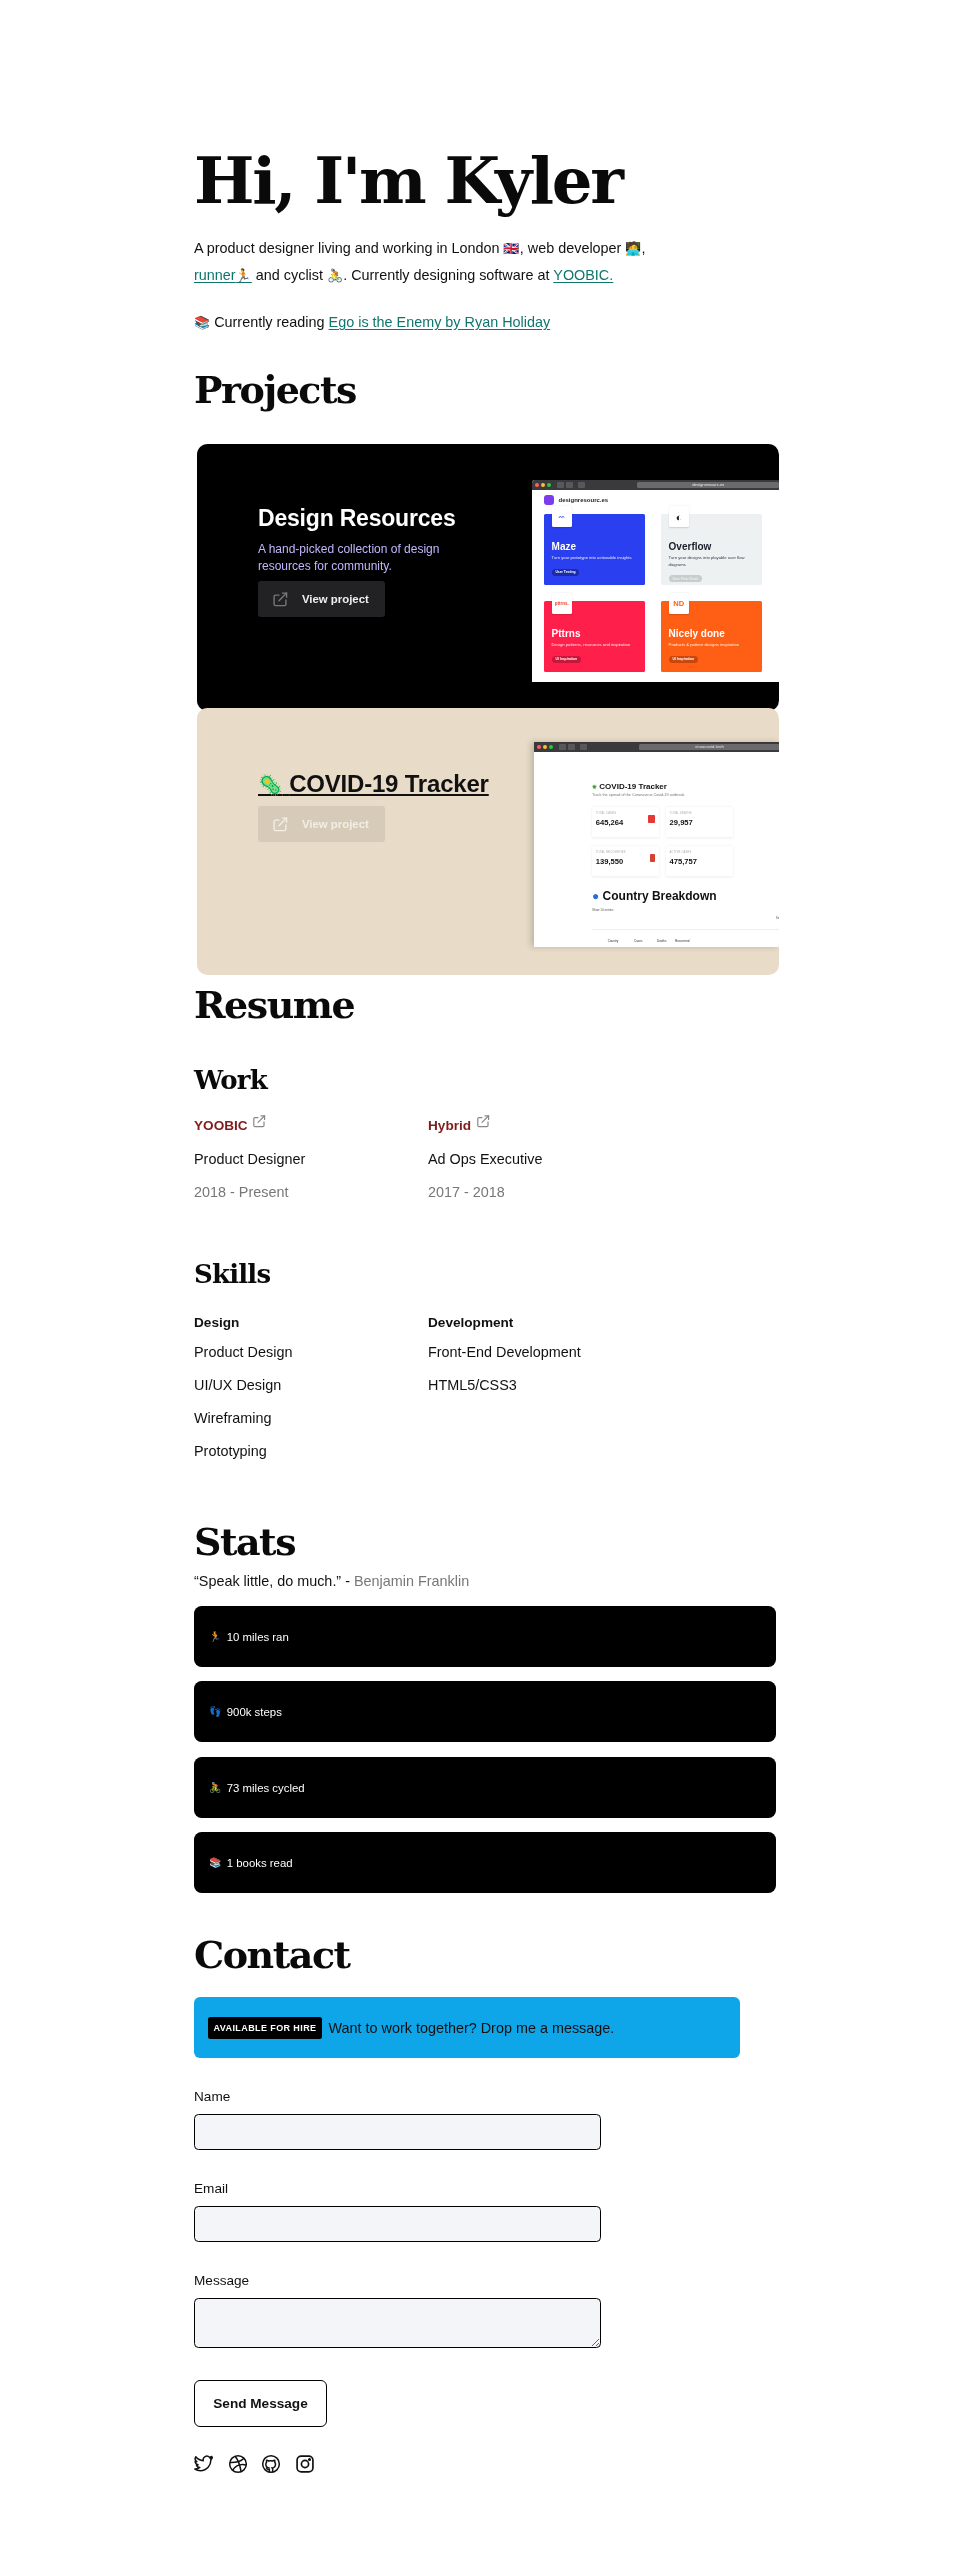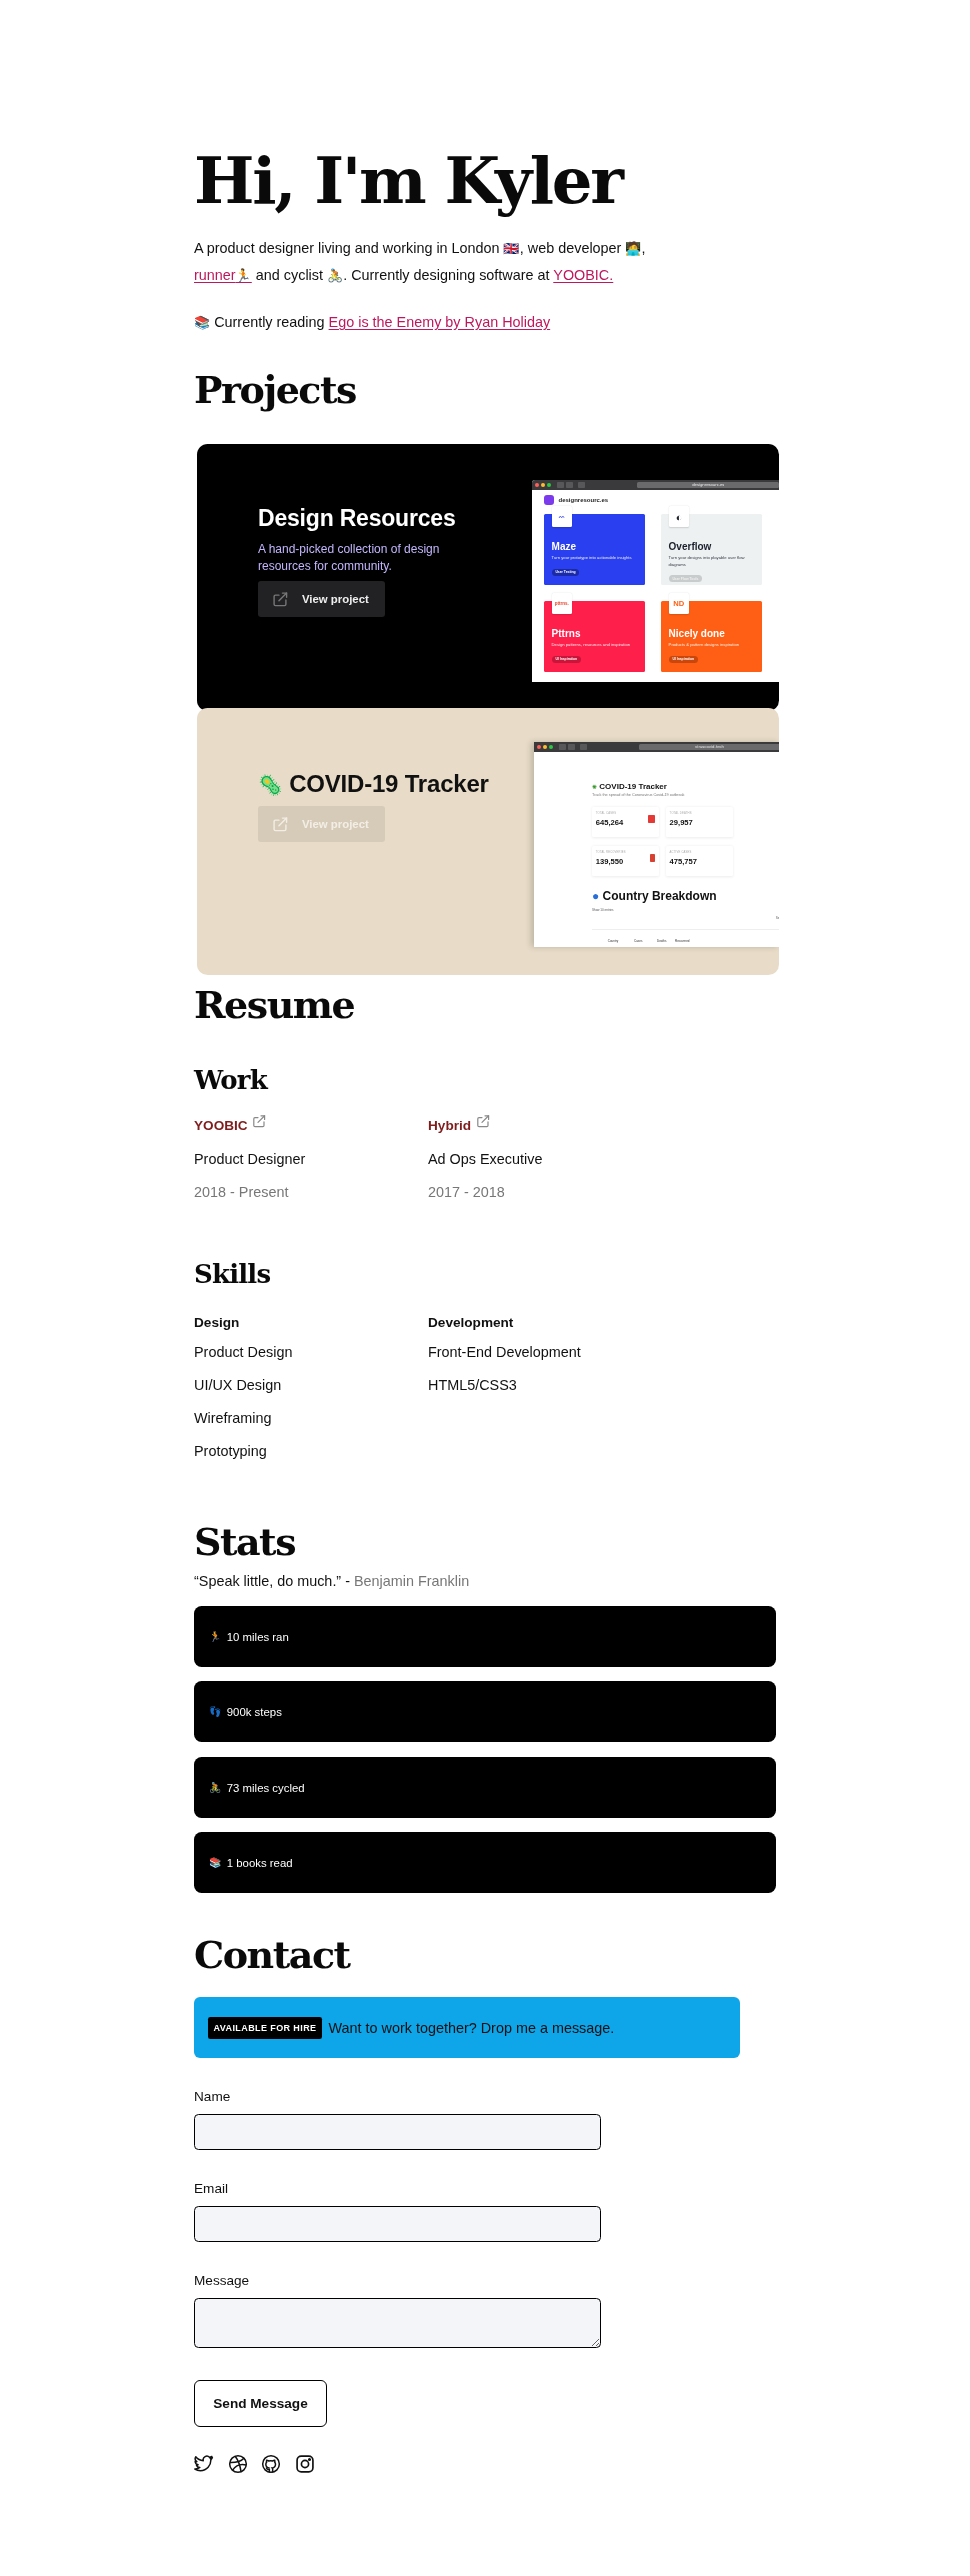--- a/index.html
+++ b/index.html
@@ -10,21 +10,21 @@
     font-family: "Liberation Sans", "DejaVu Sans", sans-serif;
     color: #111111;
     position: relative;
   }
   .wrap { position: absolute; left: 194px; top: 0; width: 582px; }
   .serif { font-family: "DejaVu Serif", "Liberation Serif", serif; font-weight: 700; color: #0a0a0a; letter-spacing: -0.8px; }
 
   
   .hero-title { position: absolute; top: 143px; left: 0; font-size: 64px; line-height: 76px; letter-spacing: -2.3px; }
   .intro { position: absolute; top: 235px; left: 0; width: 561px; font-size: 14.4px; line-height: 27px; color: #111; }
-  .intro a, .reading a { color: #be185d; text-underline-offset: 2.3px; }
+  .intro a, .reading a { color: #0f766e; text-underline-offset: 2.3px; }
   .emoji { font-family: "DejaVu Sans", sans-serif; font-size: 13px; }
   .reading { position: absolute; top: 309px; left: 0; font-size: 14.4px; line-height: 27px; }
 
   h2.section { position: absolute; left: 0; font-size: 38px; line-height: 45px; letter-spacing: -1.5px; }
   h3.sub { position: absolute; left: 0; font-size: 26px; line-height: 32px; letter-spacing: -0.8px; }
 
   
   .project { position: absolute; left: 3px; width: 582px; height: 267px; border-radius: 10.6px; overflow: hidden; }
   .project.dark { top: 444px; background: #000; }
   .project.beige { top: 708px; background: #e8dcc8; }
@@ -32,21 +32,21 @@
   .proj-title { font-size: 23px; font-weight: 700; line-height: 29px; letter-spacing: -0.2px; }
   .proj-desc { font-size: 12px; line-height: 17.4px; margin-top: 7.6px; }
   .proj-btn {
     display: inline-flex; align-items: center; gap: 13.6px;
     height: 36px; padding: 0 16.7px 0 13.6px; margin-top: 6px;
     border-radius: 3px; font-size: 11.4px; font-weight: 700; border: none; cursor: pointer;
   }
   .dark .proj-title { color: #fff; }
   .dark .proj-desc { color: #c4b5fd; }
   .dark .proj-btn { background: #222224; color: #eee; }
-  .beige .proj-title { color: #111; font-size: 24px; }
+  .beige .proj-title { color: #111; font-size: 24px; text-decoration: underline; }
   .beige .proj-desc { color: #222; font-size: 13px; line-height: 23px; }
   .beige .proj-btn { background: #d6cbb8; color: #f3eee5; }
   .ext-icon { width: 16.7px; height: 16.7px; display: inline-block; }
 
   
   .browser { position: absolute; background: #fff; overflow: hidden; }
   .browser-bar { height: 10px; background: #3a3a3c; display: flex; align-items: center; padding-left: 3px; gap: 2.3px; }
   .dot { width: 3.8px; height: 3.8px; border-radius: 50%; display: inline-block; }
   .urlbar { margin-left: auto; margin-right: 0; width: 58%; height: 6px; background: #6a6a6d; border-radius: 1.5px; color: #eee; font-size: 3.8px; line-height: 6px; text-align: center; font-family: "DejaVu Sans", sans-serif; }
   .navbtn { width: 6.8px; height: 5.3px; background: #58585b; border-radius: 0.8px; display: inline-block; }

